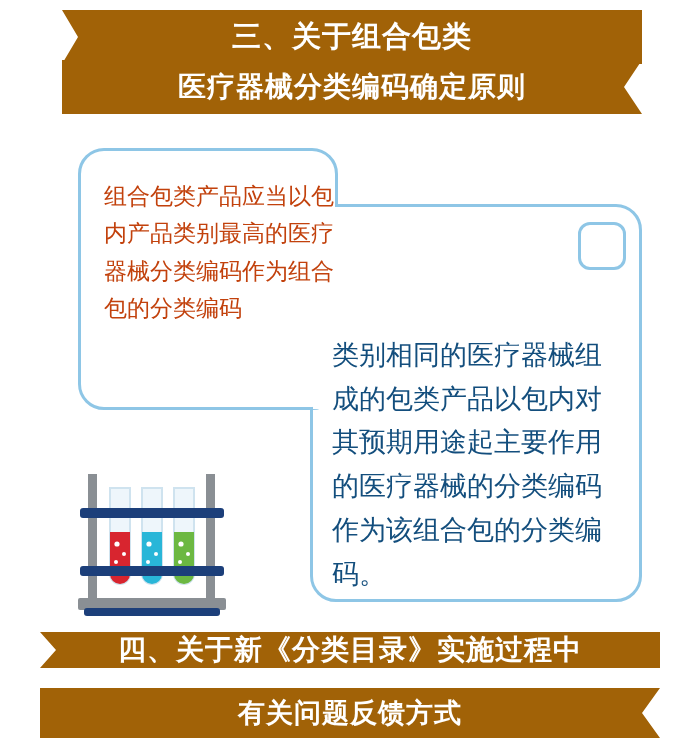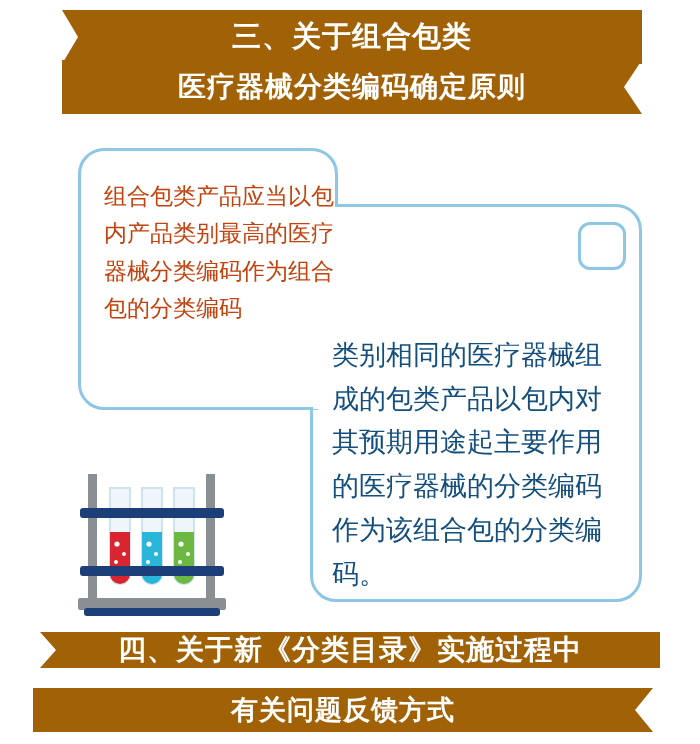--- a/index.html
+++ b/index.html
@@ -45,24 +45,24 @@
   }
   .banner-3 {
     left: 40px;
     top: 632px;
     width: 620px;
     height: 36px;
     font-size: 28px;
     clip-path: polygon(0 0, 100% 0, 100% 100%, 0 100%, 16px 50%);
   }
   .banner-4 {
-    left: 33px;
+    left: 40px;
     top: 688px;
     width: 620px;
-    height: 44px;
+    height: 50px;
     font-size: 27px;
     clip-path: polygon(0 0, 100% 0, calc(100% - 18px) 50%, 100% 100%, 0 100%, 0 50%);
   }
 
   
   .bubble {
     position: absolute;
     box-sizing: border-box;
     border: 3px solid #8ec6e6;
     border-radius: 26px;

